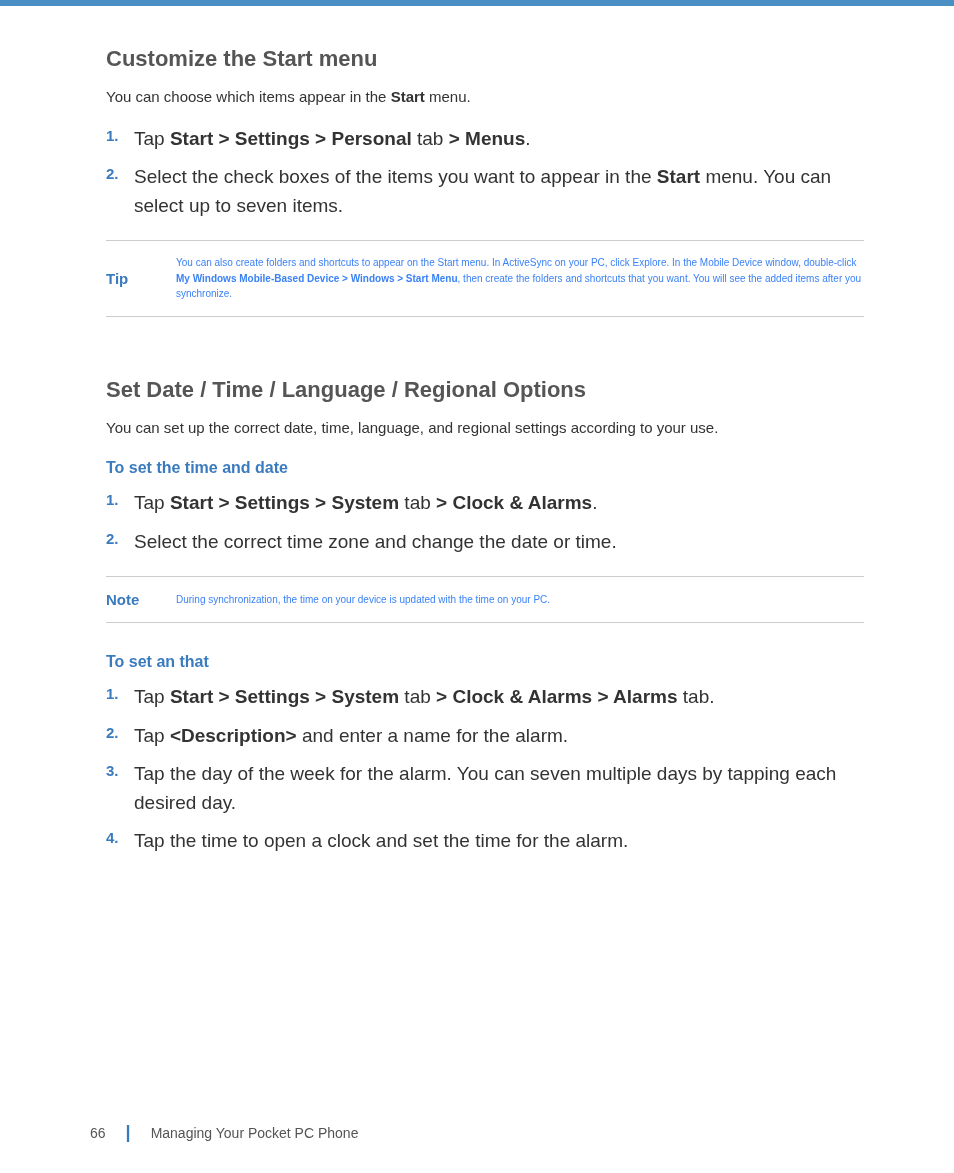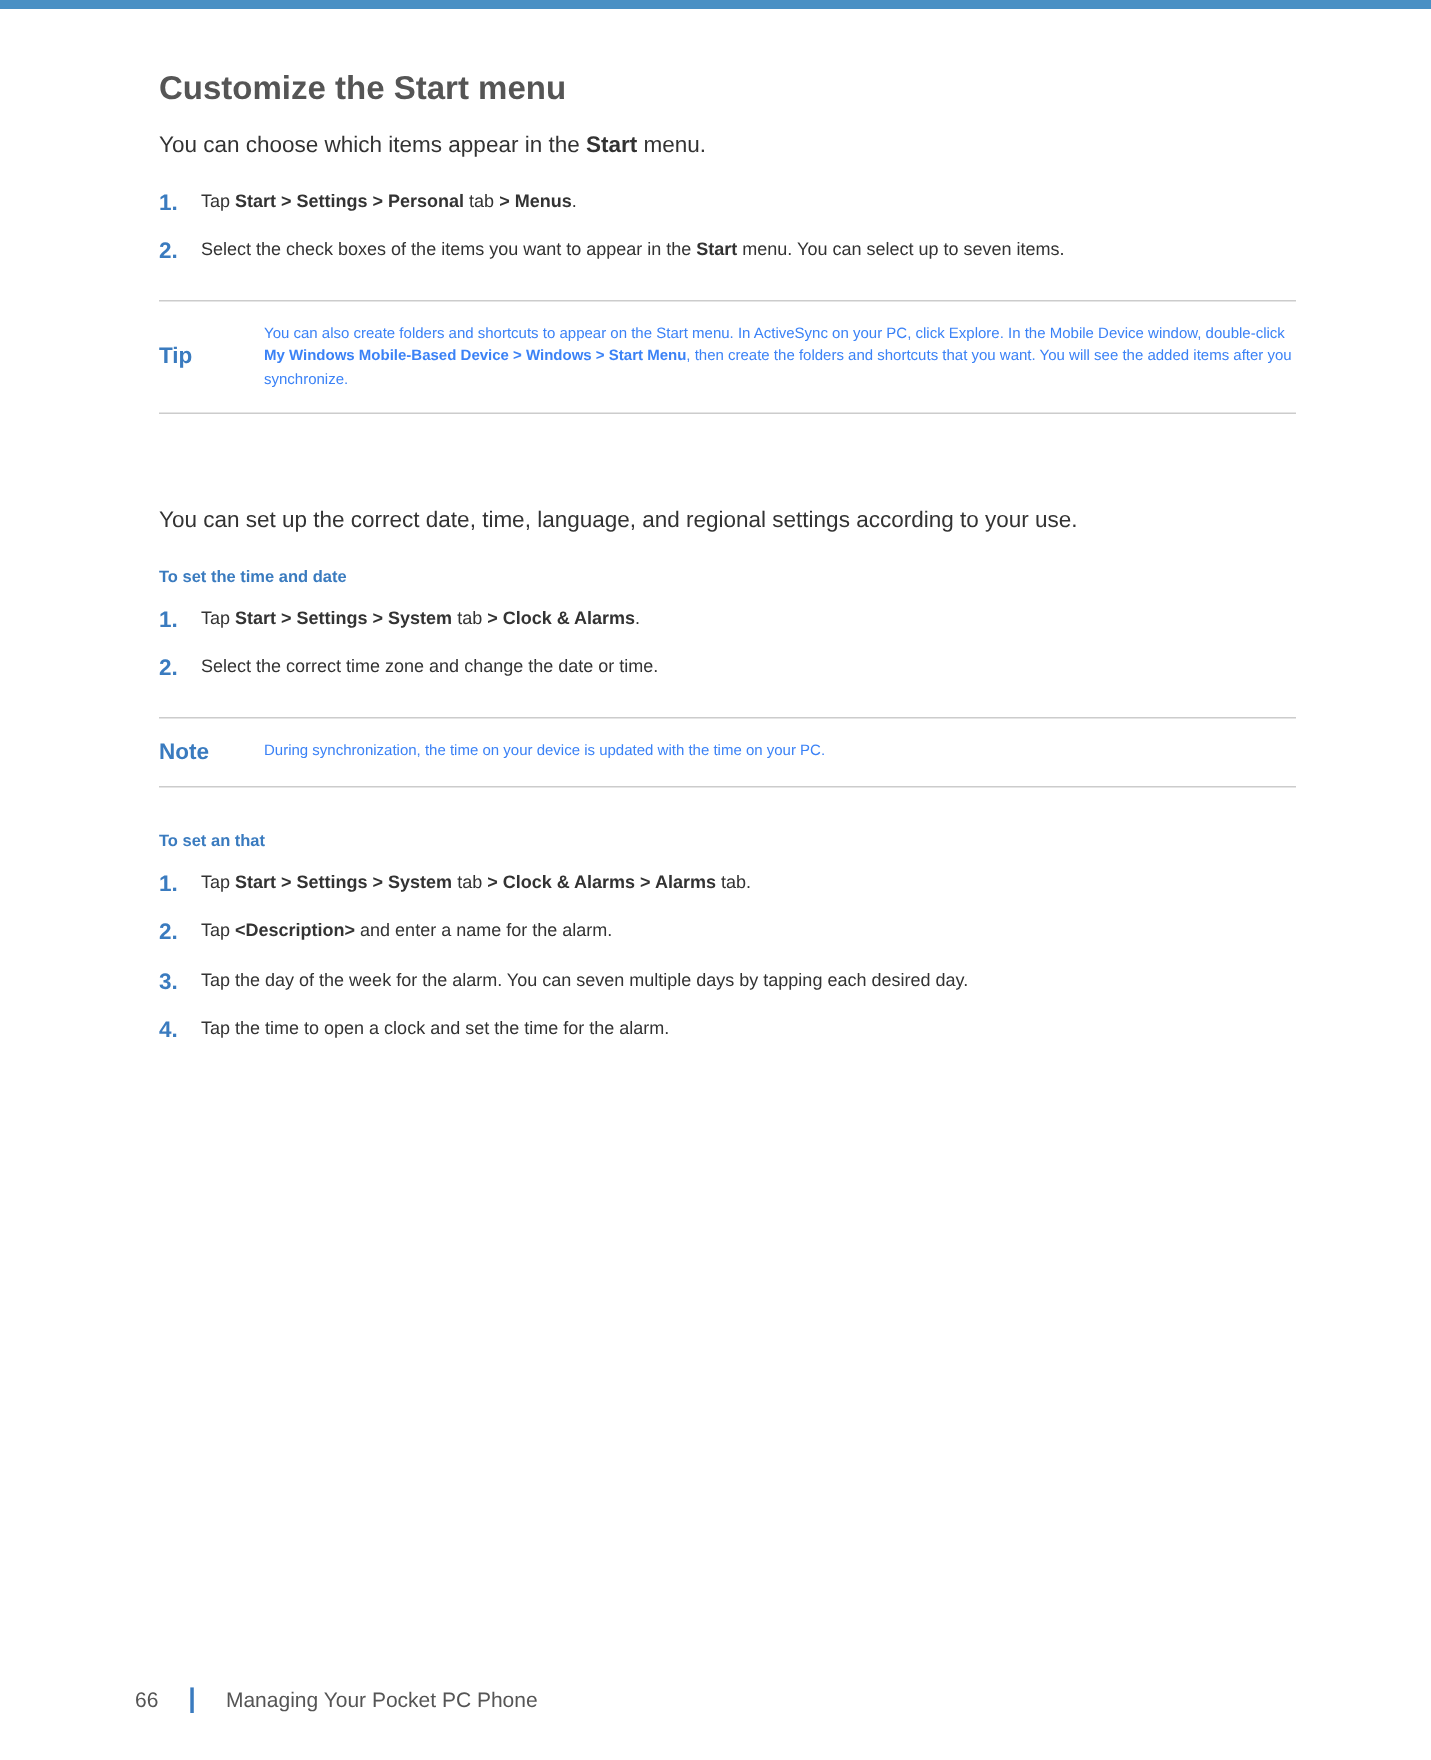--- a/index.html
+++ b/index.html
@@ -58,21 +58,21 @@
 
     .num {
       color: #3a7bbf;
       font-weight: bold;
       min-width: 28px;
       font-size: 15px;
     }
 
     .list-text {
       flex: 1;
-      font-size: 12px;
+      font-size: 19px;
       color: #333333;
     }
 
     b, strong {
       font-weight: bold;
     }
 
     
     .info-box {
       border-top: 1px solid #cccccc;
@@ -98,21 +98,21 @@
       line-height: 1.55;
     }
 
     .divider-space {
       height: 30px;
     }
 
     
     .subsection-heading {
       color: #3a7bbf;
-      font-size: 11px;
+      font-size: 16px;
       font-weight: bold;
       margin-bottom: 12px;
       margin-top: 20px;
     }
 
     .footer {
       position: absolute;
       bottom: 30px;
       left: 90px;
       font-size: 14px;
@@ -164,20 +164,21 @@
         double-click <strong>My Windows Mobile-Based Device &gt; Windows &gt; Start
         Menu</strong>, then create the folders and shortcuts that you want. You will see
         the added items after you synchronize.
       </span>
     </div>
   </div>
 
   <div class="divider-space"></div>
 
   <div>
+    <h2 class="section-title">Set Date / Time / Language / Regional Options</h2>
     <p class="section-intro">You can set up the correct date, time, language, and regional settings according to your use.</p>
 
     <div>
       <p class="subsection-heading">To set the time and date</p>
 
       <ol class="numbered-list">
         <li>
           <span class="num">1.</span>
           <span class="list-text">
             Tap <strong>Start &gt; Settings &gt; System</strong> tab <strong>&gt; Clock &amp; Alarms</strong>.

